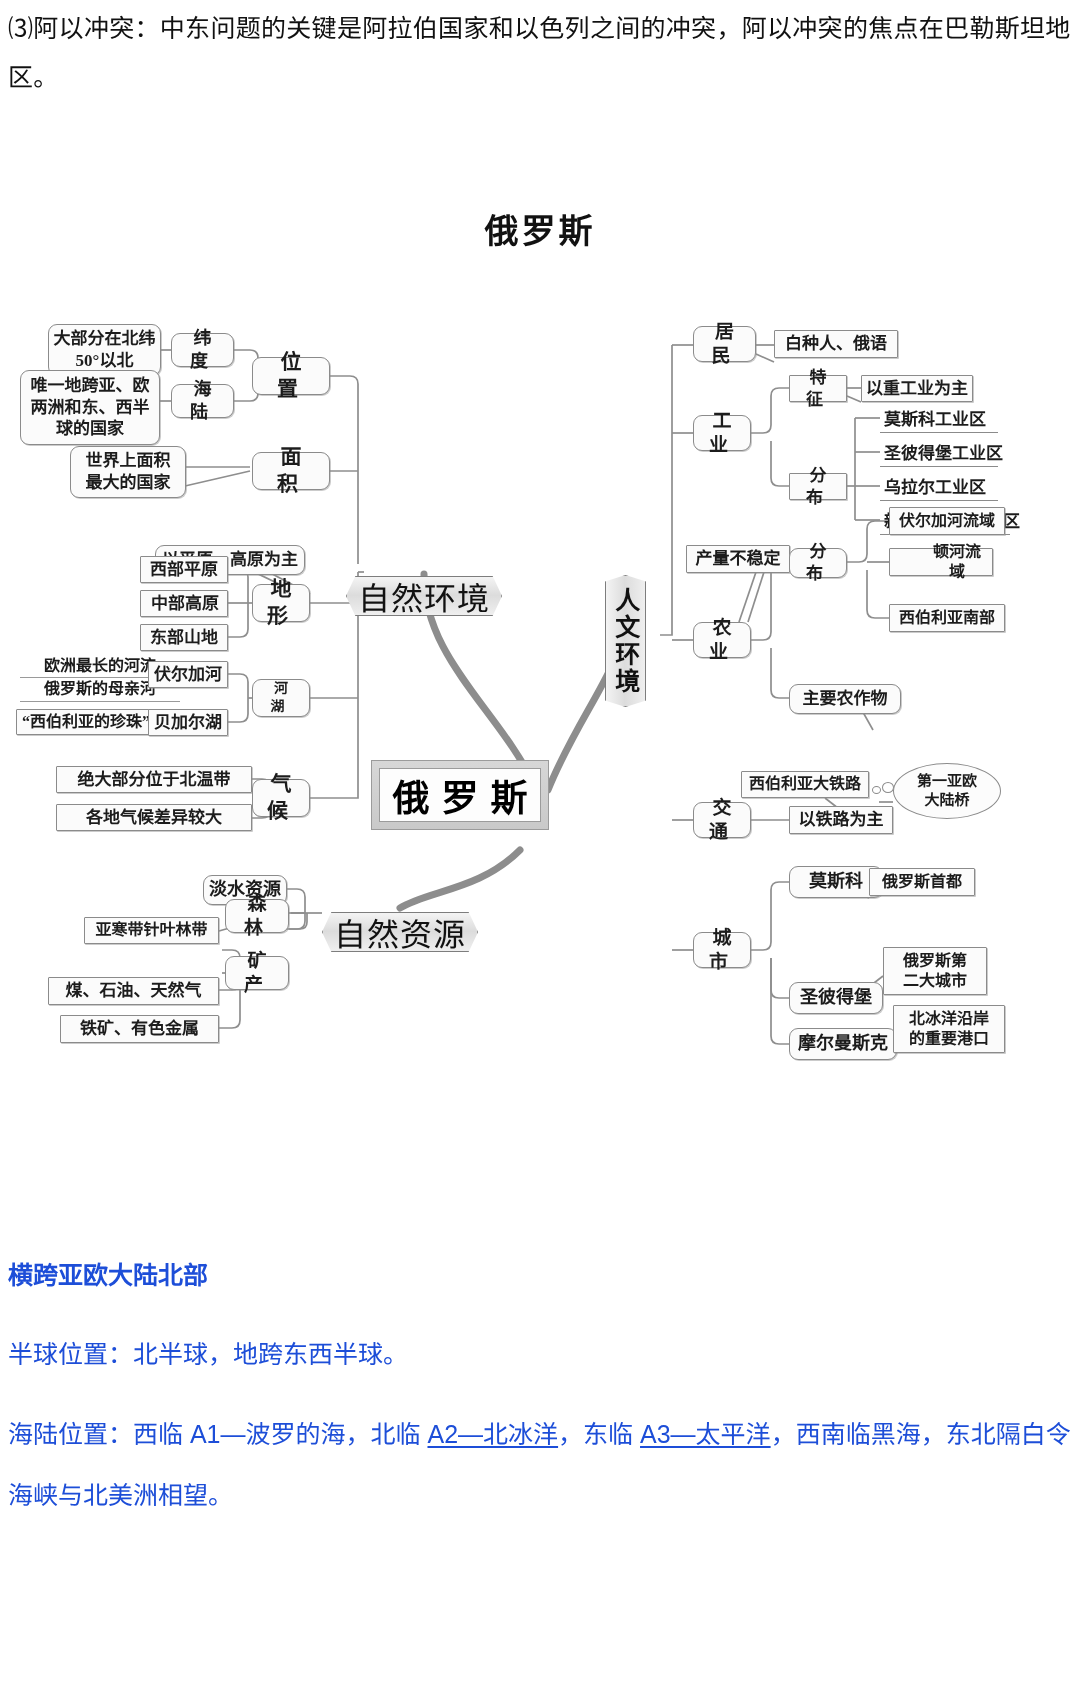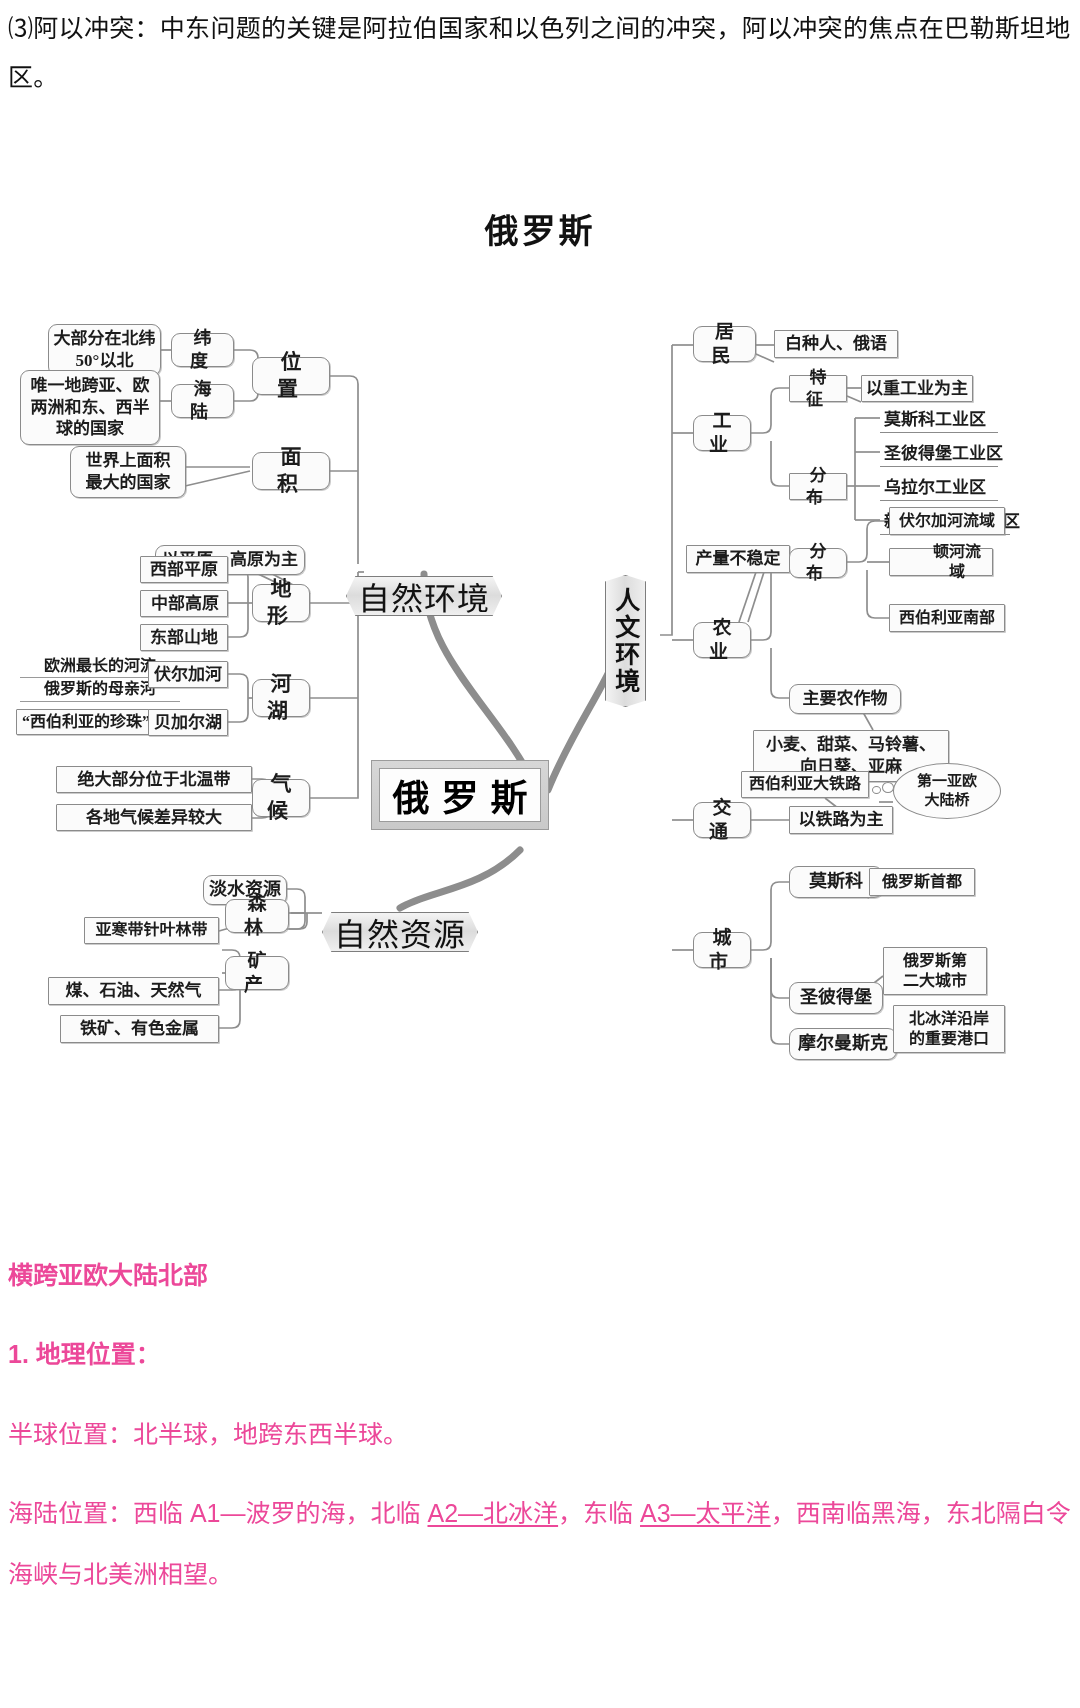--- a/index.html
+++ b/index.html
@@ -27,21 +27,21 @@
     letter-spacing: 0.3px;
     color: #111;
   }
   .doc-bottom {
     position: absolute;
     left: 8px;
     top: 1245px;
     width: 1064px;
     font-size: 25px;
     line-height: 2.45;
-    color: #ec4899;
+    color: #1d4ed8;
   }
   .doc-bottom p { margin: 0 0 18px 0; }
   .doc-bottom .hd { font-weight: bold; }
   .lbl { font-weight: bold; }
   .u { text-decoration: underline; text-underline-offset: 3px; }
 
   
   #mindmap {
     position: absolute;
     left: 0;
@@ -307,21 +307,21 @@
   <div class="node plain" style="left:140px;top:434px;width:88px;height:27px;font-size:17px;">东部山地</div>
   <div class="node rnd spaced" style="left:252px;top:394px;width:58px;height:38px;font-size:21px;">地 形</div>
 
   <div class="node noline" style="left:20px;top:466px;width:160px;height:22px;font-size:16px;border-left:none;border-right:none;border-top:none;background:transparent;box-shadow:none;">欧洲最长的河流</div>
   <div class="node noline" style="left:20px;top:488px;width:160px;height:24px;font-size:16px;border-left:none;border-right:none;border-top:none;background:transparent;box-shadow:none;">俄罗斯的母亲河</div>
   <div class="node plain" style="left:148px;top:471px;width:80px;height:27px;font-size:17px;">伏尔加河</div>
 
   <div class="node plain" style="left:16px;top:519px;width:140px;height:26px;font-size:16px;">“西伯利亚的珍珠”</div>
   <div class="node plain" style="left:148px;top:519px;width:80px;height:27px;font-size:17px;">贝加尔湖</div>
 
-  <div class="node rnd spaced" style="left:252px;top:489px;width:58px;height:38px;font-size:21px;">河 湖</div>
+  <div class="node rnd spaced" style="left:252px;top:489px;width:58px;height:38px;font-size:14px;">河 湖</div>
 
   <div class="node plain" style="left:56px;top:576px;width:196px;height:27px;font-size:17px;">绝大部分位于北温带</div>
   <div class="node plain" style="left:56px;top:614px;width:196px;height:27px;font-size:17px;">各地气候差异较大</div>
   <div class="node rnd spaced" style="left:252px;top:589px;width:58px;height:38px;font-size:21px;">气 候</div>
 
   <div class="node rnd" style="left:203px;top:685px;width:84px;height:30px;font-size:18px;">淡水资源</div>
   <div class="node plain" style="left:84px;top:727px;width:135px;height:27px;font-size:16px;">亚寒带针叶林带</div>
   <div class="node rnd spaced" style="left:225px;top:709px;width:64px;height:34px;font-size:19px;">森 林</div>
 
   <div class="node plain" style="left:48px;top:787px;width:171px;height:28px;font-size:17px;">煤、石油、天然气</div>
@@ -351,22 +351,20 @@
 
   <div class="node rnd spaced" style="left:693px;top:432px;width:58px;height:36px;font-size:19px;">农 业</div>
   <div class="node plain" style="left:686px;top:355px;width:104px;height:28px;font-size:17px;">产量不稳定</div>
   <div class="node rnd spaced" style="left:789px;top:358px;width:58px;height:30px;font-size:17px;">分 布</div>
 
   <div class="node plain" style="left:889px;top:317px;width:116px;height:28px;font-size:16px;">伏尔加河流域</div>
   <div class="node plain" style="left:889px;top:358px;width:104px;height:28px;font-size:16px;padding-left:36px;">顿河流域</div>
   <div class="node plain" style="left:889px;top:414px;width:116px;height:28px;font-size:16px;">西伯利亚南部</div>
 
   <div class="node rnd" style="left:789px;top:494px;width:112px;height:30px;font-size:17px;">主要农作物</div>
-  <div class="node plain" style="left:753px;top:540px;width:196px;height:52px;font-size:17px;">小麦、甜菜、马铃薯、
-向日葵、亚麻</div>
 
   <div class="node rnd spaced" style="left:693px;top:612px;width:58px;height:36px;font-size:19px;">交 通</div>
   <div class="node plain" style="left:789px;top:616px;width:104px;height:28px;font-size:17px;">以铁路为主</div>
   <div class="node plain" style="left:741px;top:581px;width:128px;height:27px;font-size:16px;">西伯利亚大铁路</div>
   <div class="dot" style="left:872px;top:596px;width:7px;height:6px;"></div>
   <div class="dot" style="left:882px;top:592px;width:10px;height:9px;"></div>
   <div class="ellipse" style="left:893px;top:573px;width:108px;height:56px;">第一亚欧
 大陆桥</div>
 
   <div class="node rnd spaced" style="left:693px;top:742px;width:58px;height:36px;font-size:19px;">城 市</div>
@@ -379,16 +377,15 @@
 二大城市</div>
 
   <div class="node rnd" style="left:789px;top:838px;width:108px;height:32px;font-size:18px;">摩尔曼斯克</div>
   <div class="node plain" style="left:893px;top:815px;width:112px;height:48px;font-size:16px;">北冰洋沿岸
 的重要港口</div>
 
 </div>
 
 <div class="doc-bottom">
   <p class="hd">横跨亚欧大陆北部</p>
-  <p class="hd">1. 地理位置：</p>
   <p><span>半球位置：</span><span>北半球，地跨东西半球。</span></p>
   <p><span>海陆位置：西临 A1—波罗的海，北临 </span><span class="u">A2—北冰洋</span><span>，东临 </span><span class="u">A3—太平洋</span><span>，西南临黑海，东北隔白令海峡与北美洲相望。</span></p>
 </div>
 
 </body></html>

